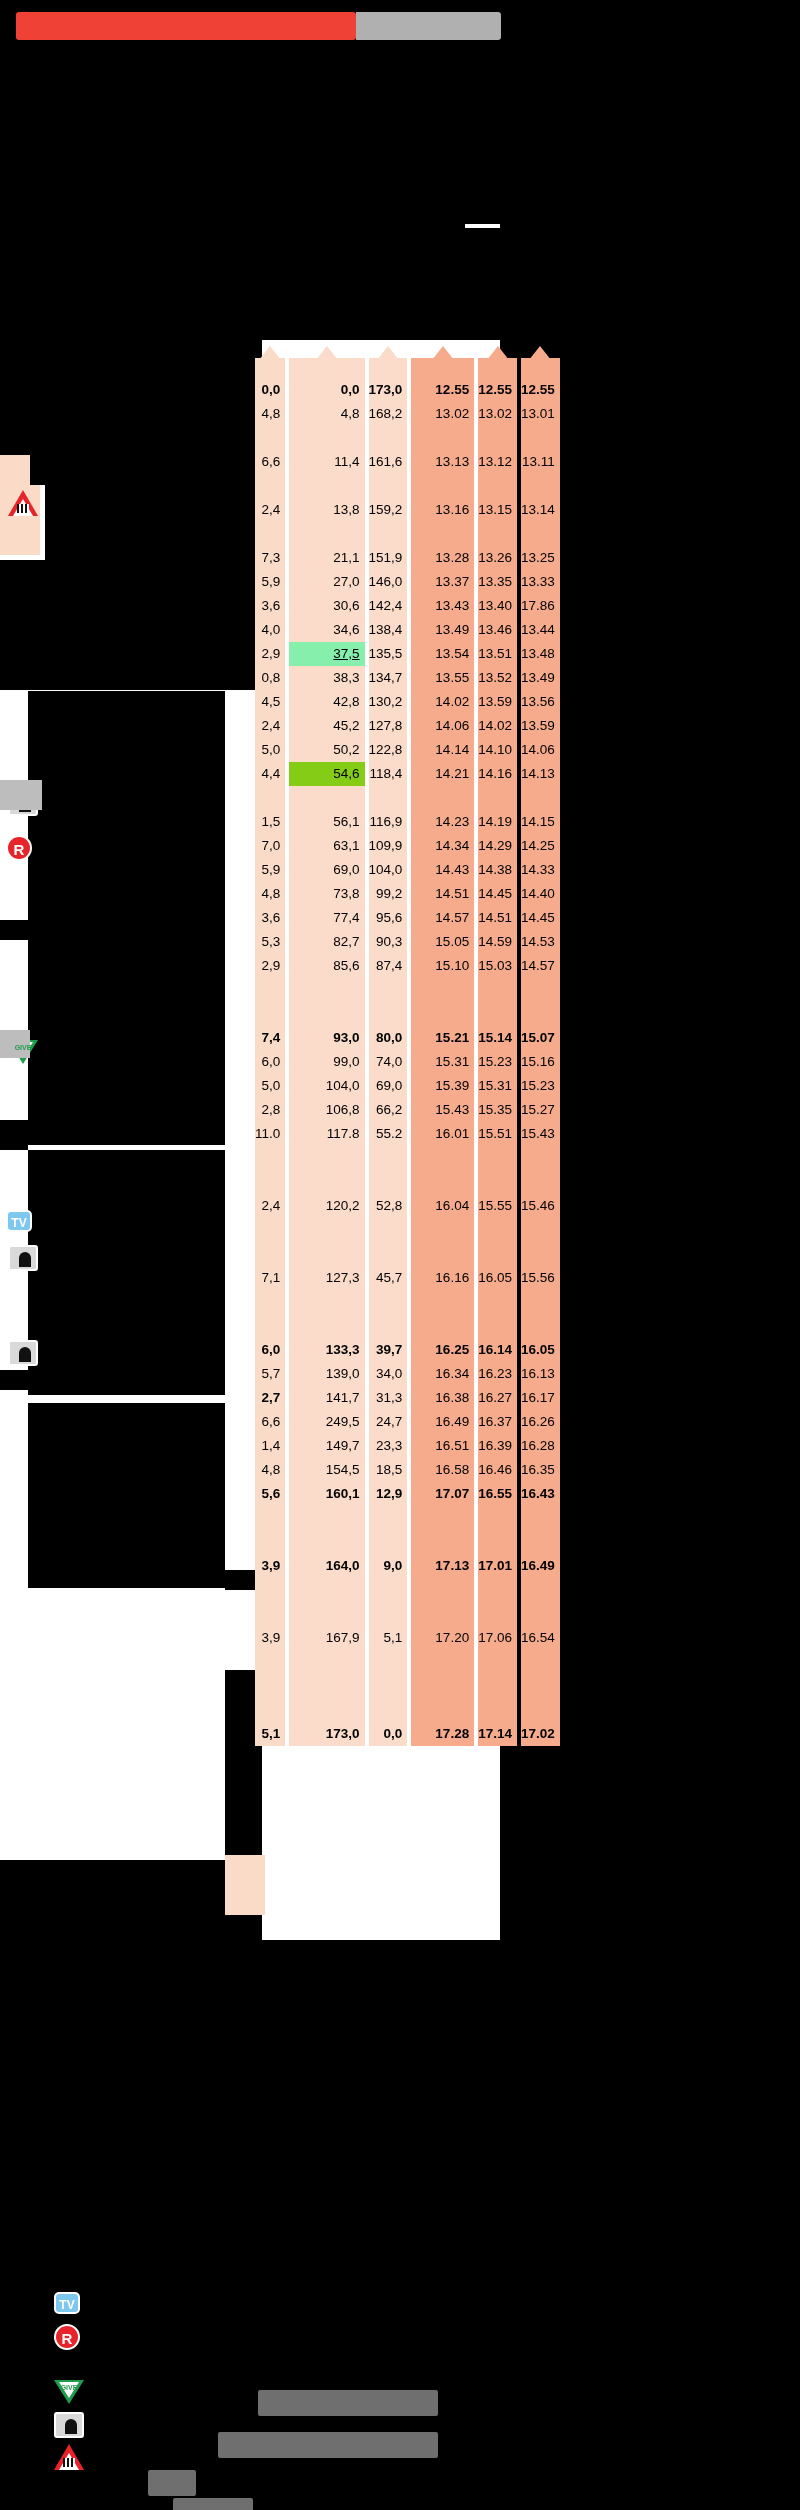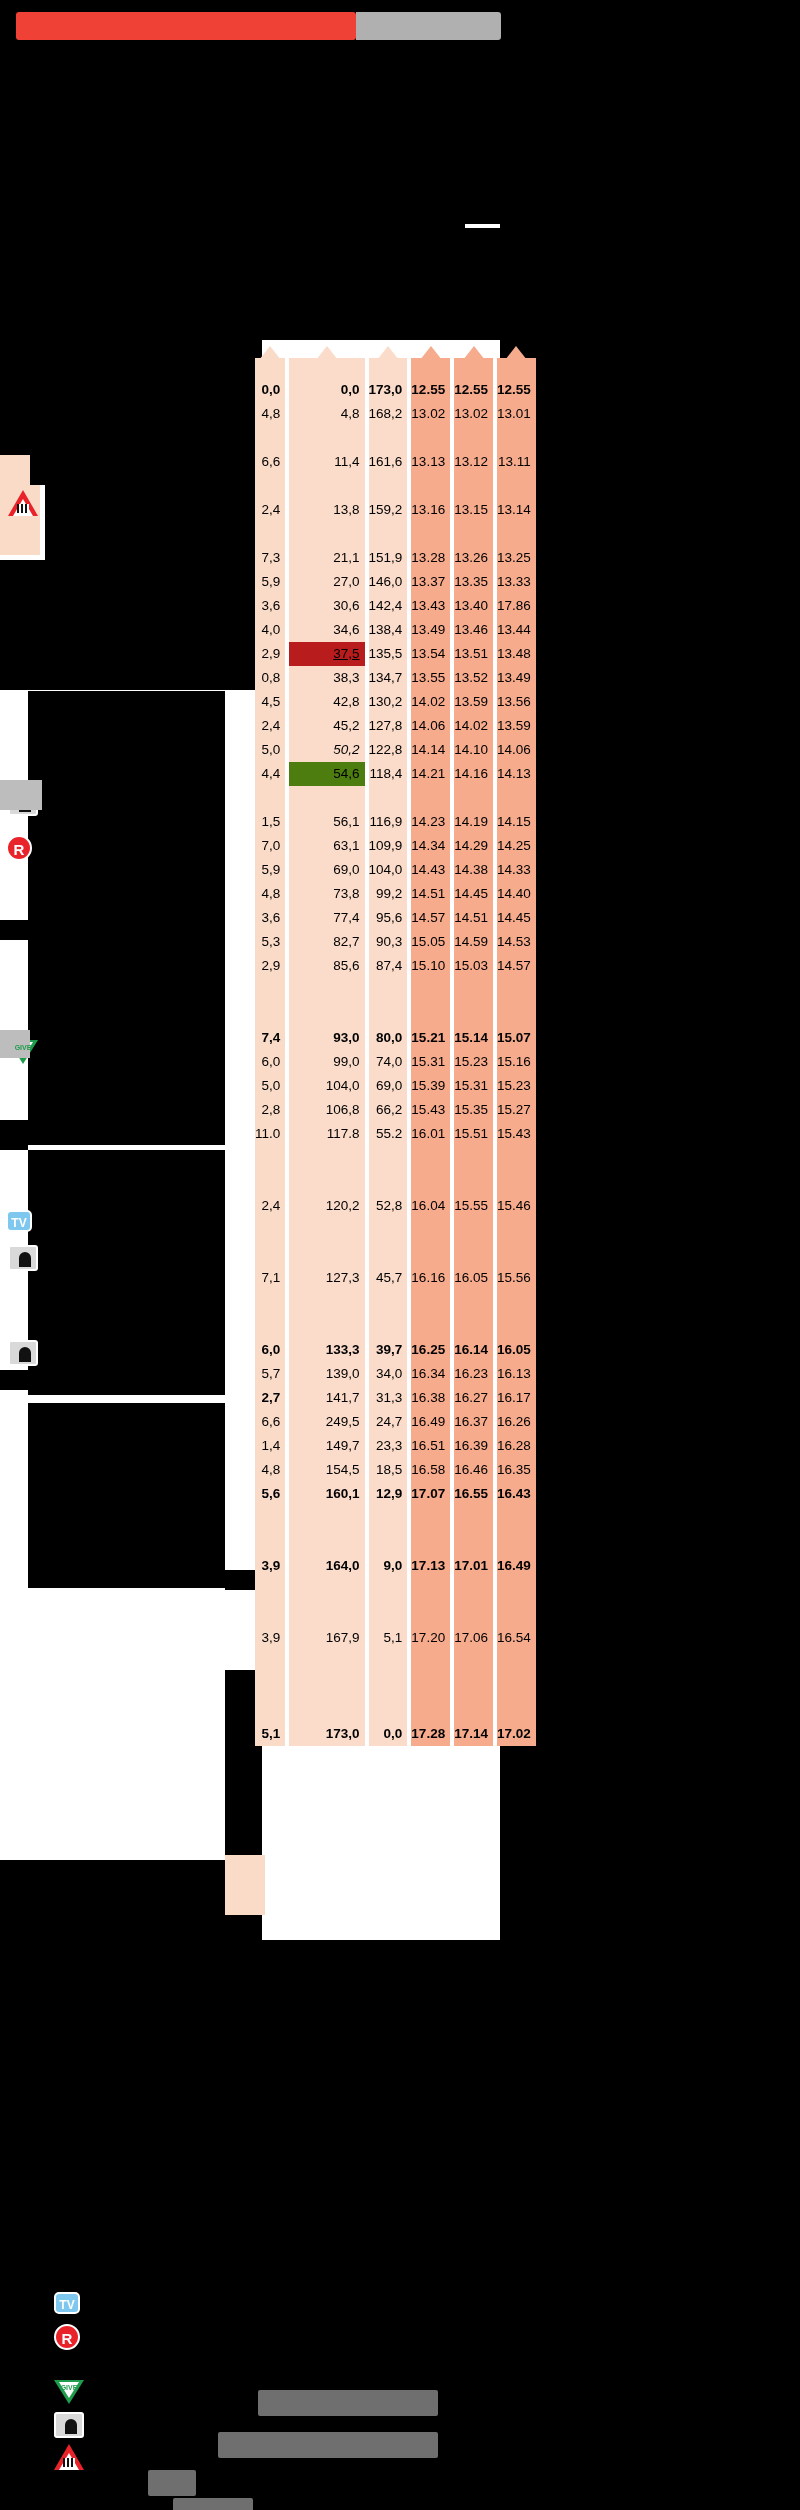--- a/index.html
+++ b/index.html
@@ -233,26 +233,26 @@
           <div class="cell" style="background: rgb(251, 220, 202);">4,8</div>
           <div class="cell" style="background: rgb(251, 220, 202);"></div>
           <div class="cell" style="background: rgb(251, 220, 202);">11,4</div>
           <div class="cell" style="background: rgb(251, 220, 202);"></div>
           <div class="cell" style="background: rgb(251, 220, 202);">13,8</div>
           <div class="cell" style="background: rgb(251, 220, 202);"></div>
           <div class="cell" style="background: rgb(251, 220, 202);">21,1</div>
           <div class="cell" style="background: rgb(251, 220, 202);">27,0</div>
           <div class="cell" style="background: rgb(251, 220, 202);">30,6</div>
           <div class="cell" style="background: rgb(251, 220, 202);">34,6</div>
-          <div class="cell" style="background: #b91c1c; text-decoration: underline;">37,5</div>
+          <div class="cell" style="background: #86efac; text-decoration: underline;">37,5</div>
           <div class="cell" style="background: rgb(251, 220, 202);">38,3</div>
           <div class="cell" style="background: rgb(251, 220, 202);">42,8</div>
           <div class="cell" style="background: rgb(251, 220, 202);">45,2</div>
-          <div class="cell" style="background: rgb(251, 220, 202); font-style: italic;">50,2</div>
-          <div class="cell" style="background: #4d7c0f; padding-left: 44px;">54,6</div>
+          <div class="cell" style="background: rgb(251, 220, 202);">50,2</div>
+          <div class="cell" style="background: #84cc16; padding-left: 44px;">54,6</div>
           <div class="cell" style="background: rgb(251, 220, 202);"></div>
           <div class="cell" style="background: rgb(251, 220, 202);">56,1</div>
           <div class="cell" style="background: rgb(251, 220, 202);">63,1</div>
           <div class="cell" style="background: rgb(251, 220, 202);">69,0</div>
           <div class="cell" style="background: rgb(251, 220, 202);">73,8</div>
           <div class="cell" style="background: rgb(251, 220, 202);">77,4</div>
           <div class="cell" style="background: rgb(251, 220, 202);">82,7</div>
           <div class="cell" style="background: rgb(251, 220, 202);">85,6</div>
           <div class="cell" style="background: rgb(251, 220, 202);"></div>
           <div class="cell" style="background: rgb(251, 220, 202);"></div>
@@ -364,21 +364,21 @@
           <div class="cell" style="background: rgb(246, 171, 141);"></div>
           <div class="cell" style="background: rgb(246, 171, 141);">13.28</div>
           <div class="cell" style="background: rgb(246, 171, 141);">13.37</div>
           <div class="cell" style="background: rgb(246, 171, 141);">13.43</div>
           <div class="cell" style="background: rgb(246, 171, 141);">13.49</div>
           <div class="cell" style="background: rgb(246, 171, 141);">13.54</div>
           <div class="cell" style="background: rgb(246, 171, 141);">13.55</div>
           <div class="cell" style="background: rgb(246, 171, 141);">14.02</div>
           <div class="cell" style="background: rgb(246, 171, 141);">14.06</div>
           <div class="cell" style="background: rgb(246, 171, 141);">14.14</div>
-          <div class="cell" style="background: rgb(246, 171, 141);">14.21</div>
+          <div class="cell" style="background: rgb(246, 171, 141); padding-left: 24px;">14.21</div>
           <div class="cell" style="background: rgb(246, 171, 141);"></div>
           <div class="cell" style="background: rgb(246, 171, 141);">14.23</div>
           <div class="cell" style="background: rgb(246, 171, 141);">14.34</div>
           <div class="cell" style="background: rgb(246, 171, 141);">14.43</div>
           <div class="cell" style="background: rgb(246, 171, 141);">14.51</div>
           <div class="cell" style="background: rgb(246, 171, 141);">14.57</div>
           <div class="cell" style="background: rgb(246, 171, 141);">15.05</div>
           <div class="cell" style="background: rgb(246, 171, 141);">15.10</div>
           <div class="cell" style="background: rgb(246, 171, 141);"></div>
           <div class="cell" style="background: rgb(246, 171, 141);"></div>

